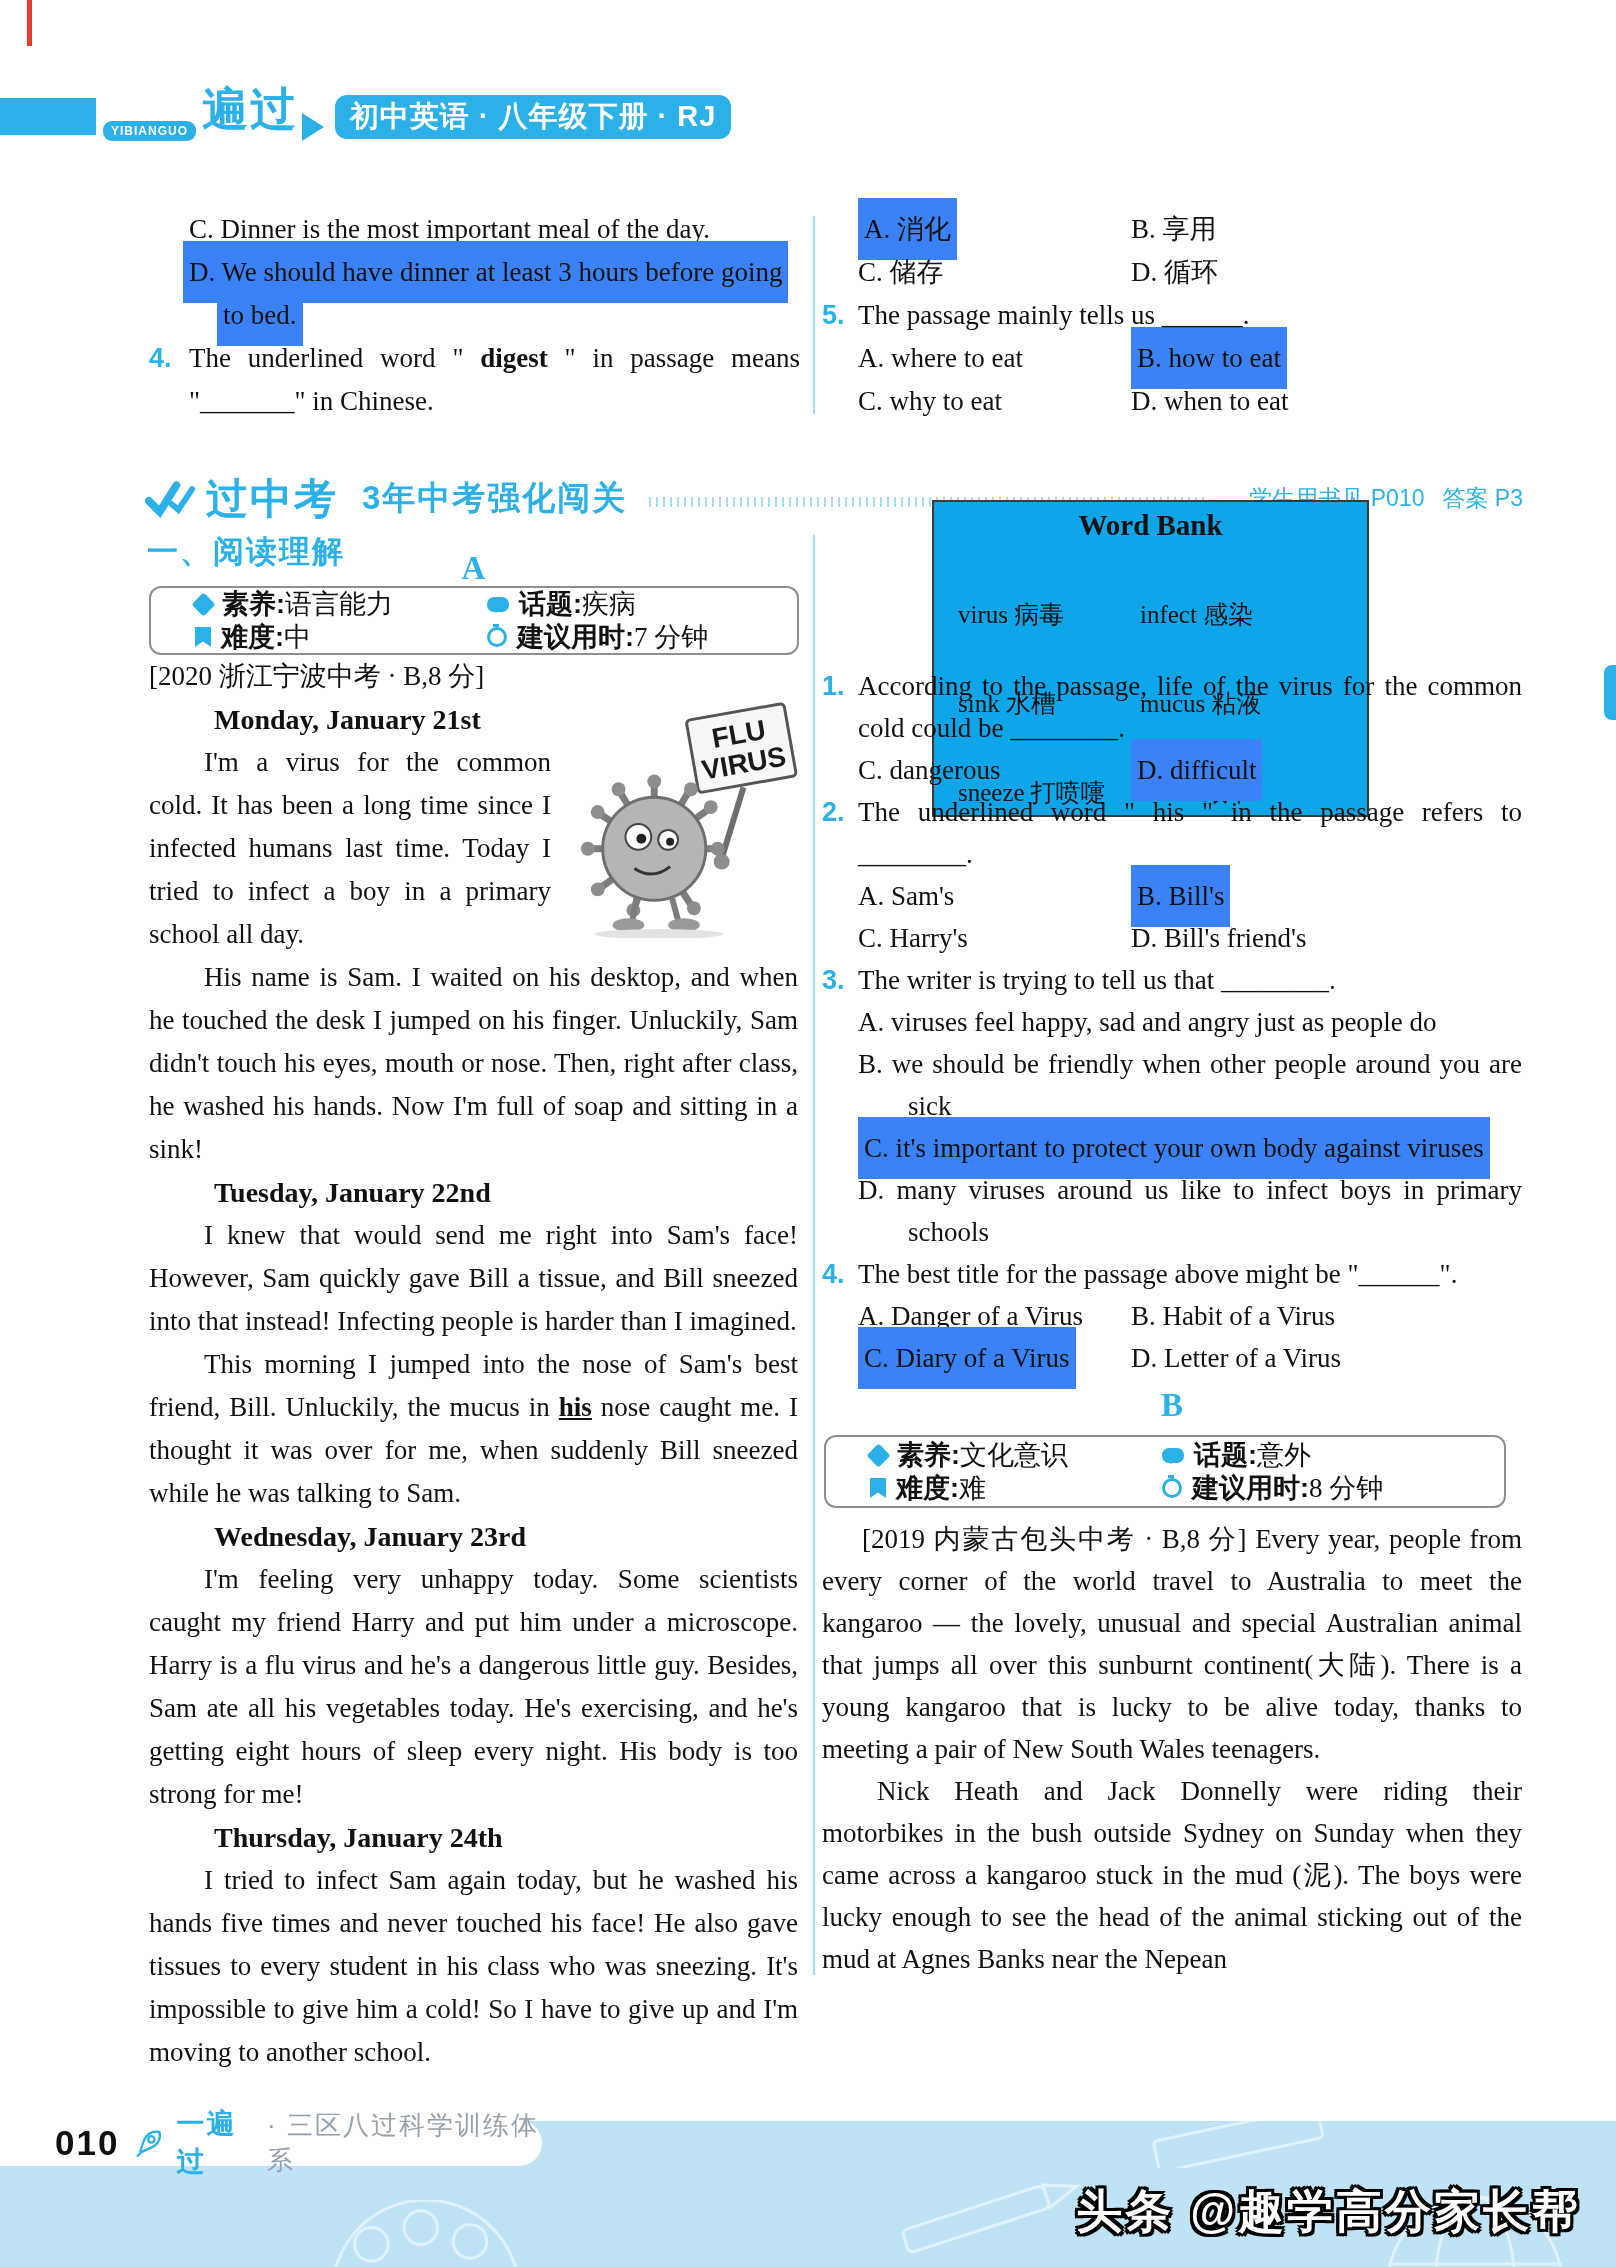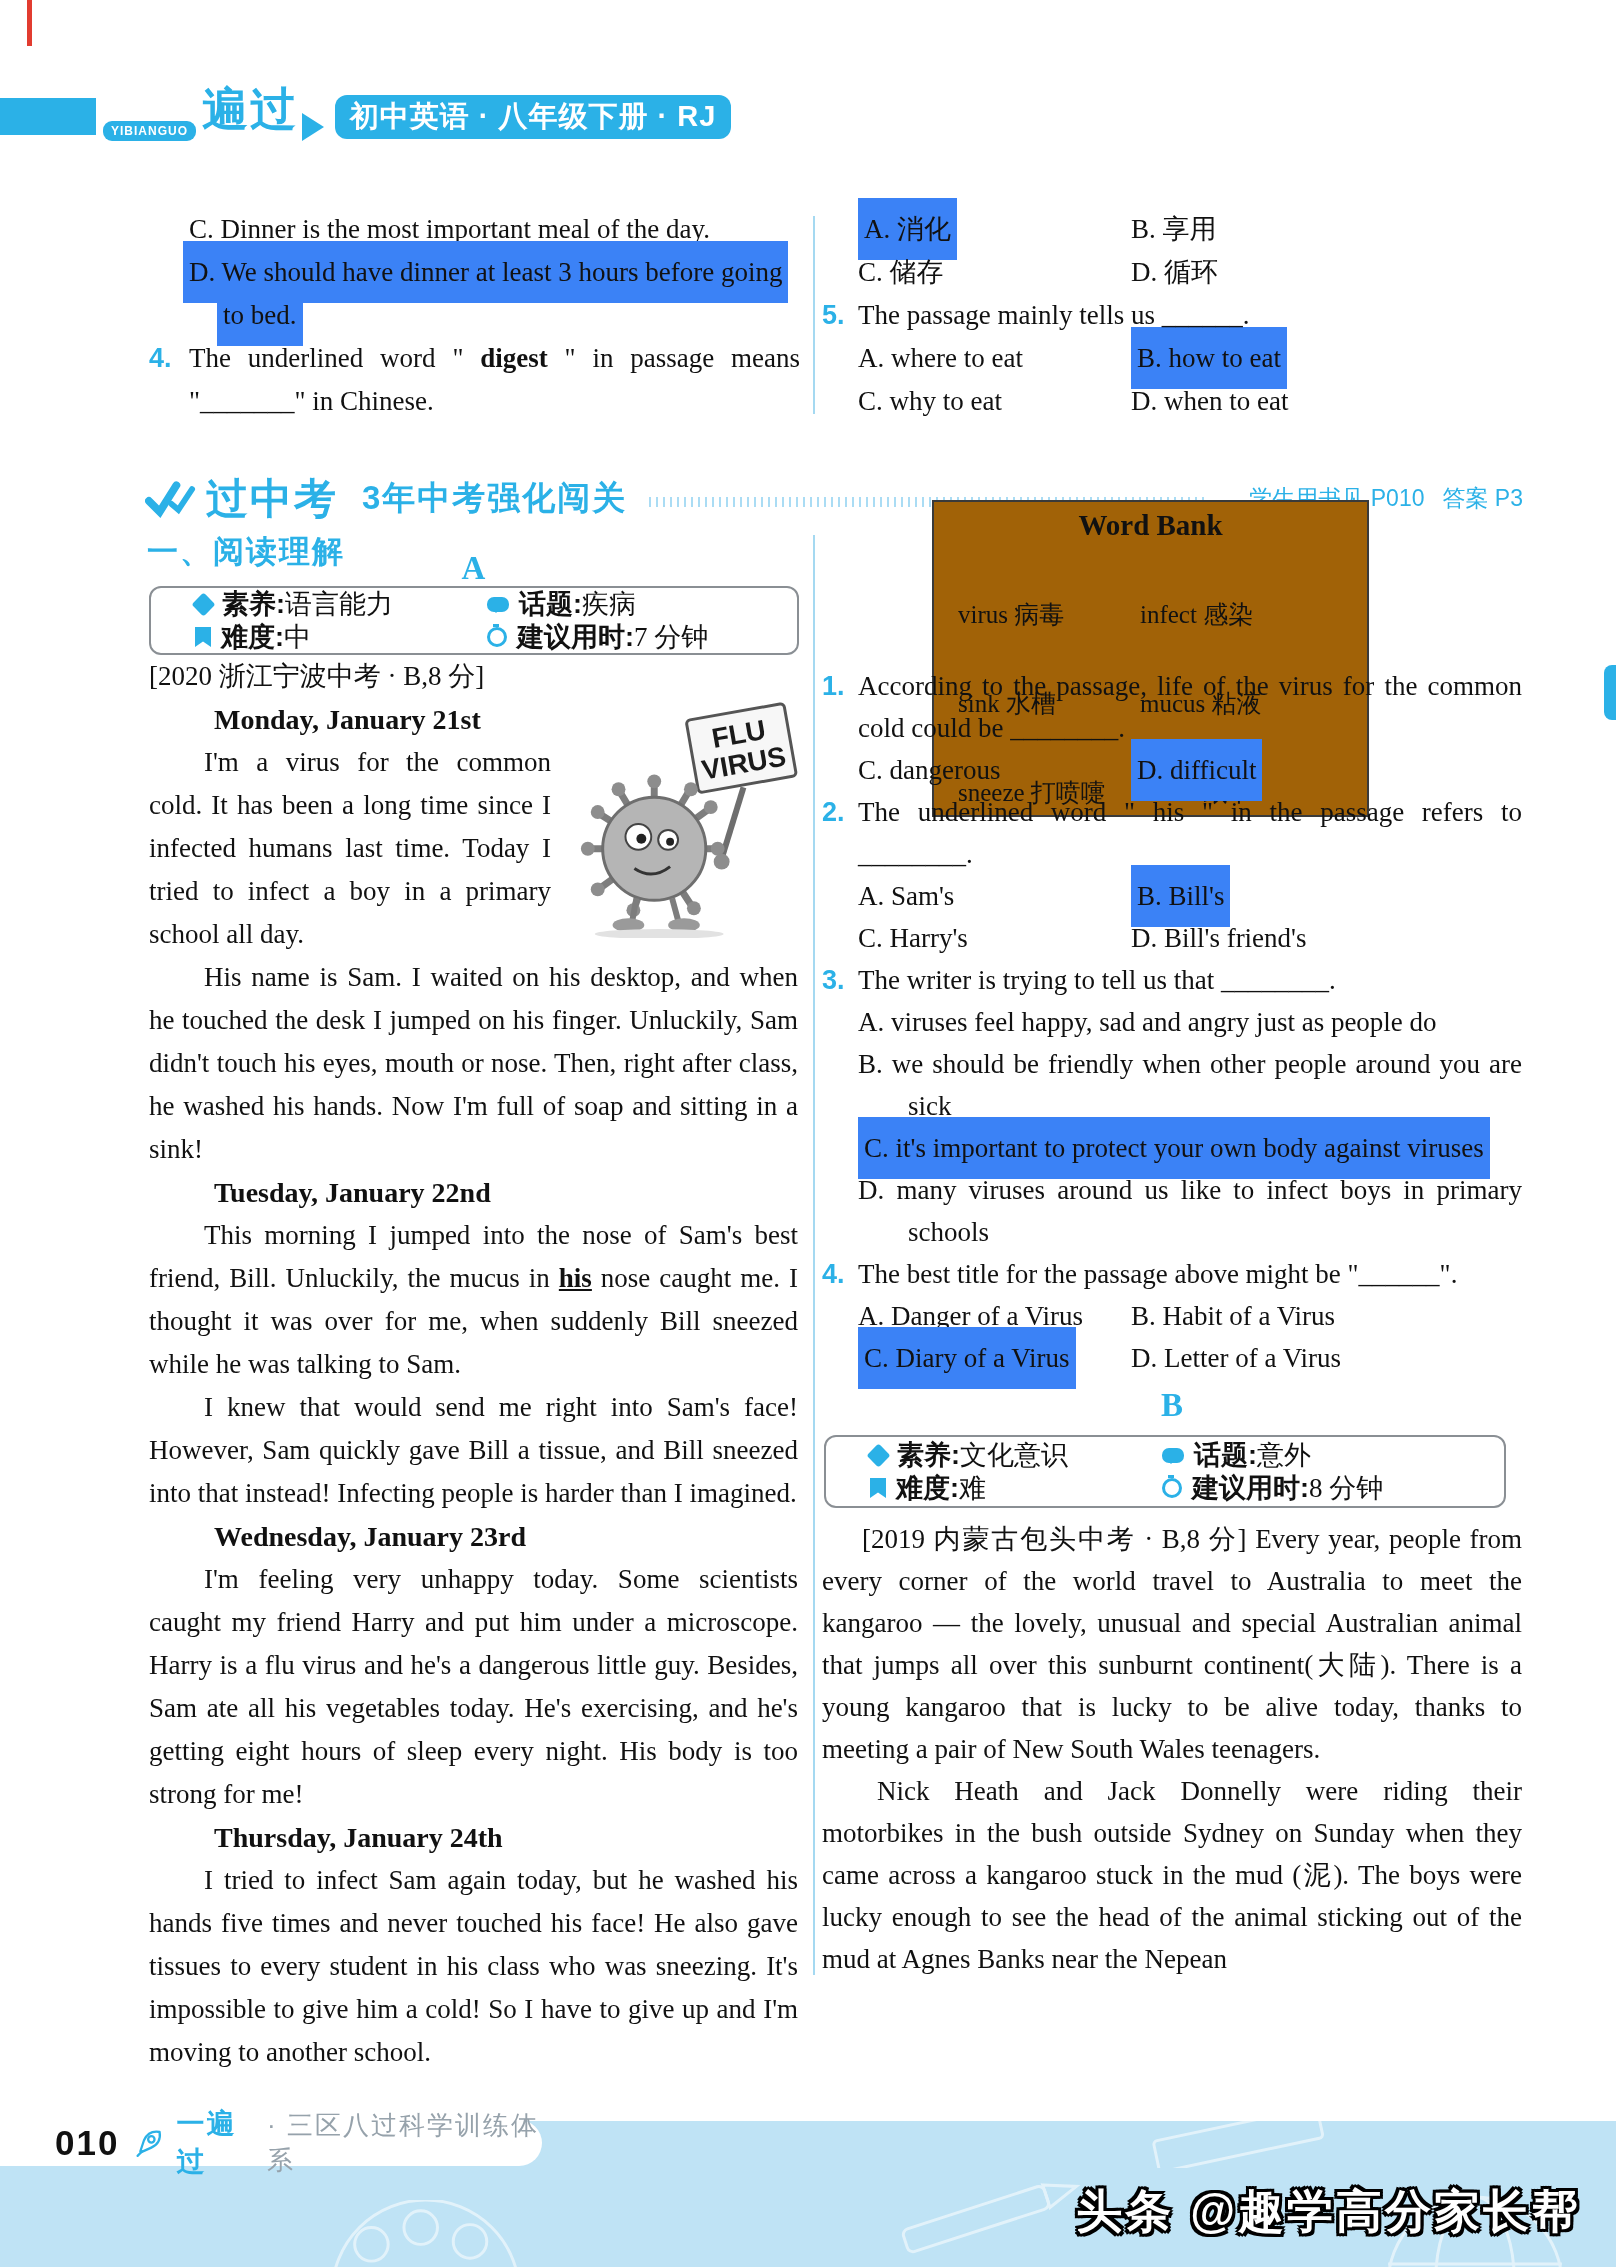--- a/index.html
+++ b/index.html
@@ -60,21 +60,21 @@
   .ico-book{width:16px;height:20px;background:#2bb1e7;clip-path:polygon(0 0,100% 0,100% 100%,50% 72%,0 100%);}
   .ico-timer{position:relative;width:14px;height:14px;border:3px solid #2bb1e7;border-radius:50%;}
   .ico-timer::before{content:"";position:absolute;left:3px;top:-6px;width:6px;height:3px;background:#2bb1e7;}
   .source-a{position:absolute;left:149px;top:655px;font-size:27px;line-height:43px;}
   .passage-a{position:absolute;left:149px;top:698px;width:649px;font-size:27px;line-height:43px;text-align:justify;}
   .passage-a p{margin:0;text-indent:55px;}
   .passage-a h4{margin:0;font-size:28px;font-weight:700;text-indent:65px;line-height:43px;}
   .bu{font-weight:700;text-decoration:underline;}
   .flu{float:right;width:233px;height:238px;margin:2px 0 6px 14px;}
   
-  .word-bank{position:absolute;left:932px;top:500px;width:433px;border:2px solid #3a3a3a;background:#a16207;}
+  .word-bank{position:absolute;left:932px;top:500px;width:433px;border:2px solid #3a3a3a;background:#0ea5e9;}
   .wb-title{text-align:center;font-weight:700;font-size:29px;line-height:46px;}
   .wb-row{display:flex;padding:0 24px;font-size:25px;line-height:45px;margin-top:44px;}
   .wb-row span:first-child{flex:1;}
   .wb-row span:last-child{width:203px;}
   .rcol{position:absolute;left:822px;top:665px;width:700px;font-size:27px;line-height:42px;}
   .q{position:relative;padding-left:36px;}
   .qtext{text-align:justify;}
   .opts2{display:grid;grid-template-columns:273px 1fr;}
   .opt1{padding-left:50px;text-indent:-50px;text-align:justify;}
   .label-b{text-align:center;color:#2bb1e7;font-size:33px;font-weight:700;line-height:48px;margin-top:2px;}
@@ -234,22 +234,22 @@
           <ellipse cx="120" cy="227" rx="16" ry="7" fill="#9a9a9a"></ellipse>
           <ellipse cx="95" cy="236" rx="65" ry="5" fill="#e2e2e2"></ellipse>
           <circle cx="158" cy="163" r="8" fill="#8d8d8d"></circle>
         </g>
       </svg>
     </div>
     <h4>Monday, January 21st</h4>
     <p>I'm a virus for the common cold. It has been a long time since I infected humans last time. Today I tried to infect a boy in a primary school all day.</p>
     <p>His name is Sam. I waited on his desktop, and when he touched the desk I jumped on his finger. Unluckily, Sam didn't touch his eyes, mouth or nose. Then, right after class, he washed his hands. Now I'm full of soap and sitting in a sink!</p>
     <h4>Tuesday, January 22nd</h4>
+    <p>I knew that would send me right into Sam's face! However, Sam quickly gave Bill a tissue, and Bill sneezed into that instead! Infecting people is harder than I imagined.</p>
     <p><span>This morning I jumped into the nose of Sam's best friend, Bill. Unluckily, the mucus in </span><span class="bu">his</span><span> nose caught me. I thought it was over for me, when suddenly Bill sneezed while he was talking to Sam.</span></p>
-    <p>I knew that would send me right into Sam's face! However, Sam quickly gave Bill a tissue, and Bill sneezed into that instead! Infecting people is harder than I imagined.</p>
     <h4>Wednesday, January 23rd</h4>
     <p>I'm feeling very unhappy today. Some scientists caught my friend Harry and put him under a microscope. Harry is a flu virus and he's a dangerous little guy. Besides, Sam ate all his vegetables today. He's exercising, and he's getting eight hours of sleep every night. His body is too strong for me!</p>
     <h4>Thursday, January 24th</h4>
     <p>I tried to infect Sam again today, but he washed his hands five times and never touched his face! He also gave tissues to every student in his class who was sneezing. It's impossible to give him a cold! So I have to give up and I'm moving to another school.</p>
   </div>
 
   <div class="word-bank">
     <div class="wb-title">Word Bank</div>
     <div class="wb-row">
         <span>virus 病毒</span>

